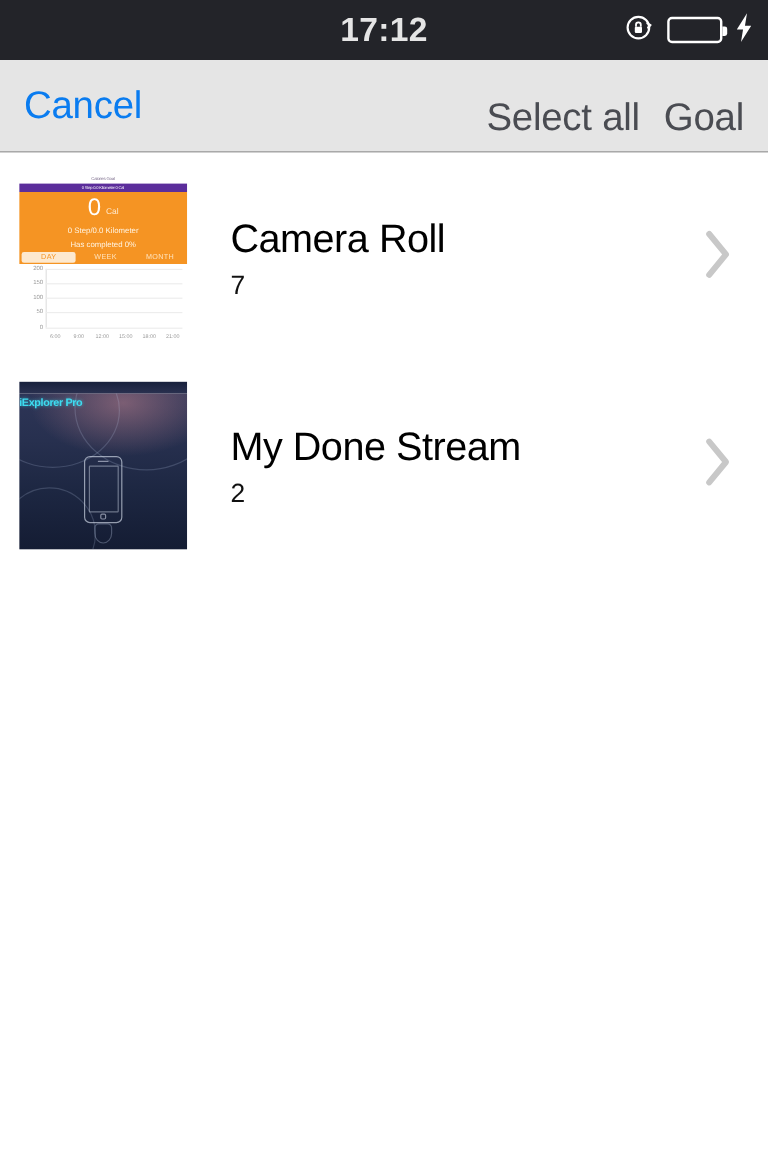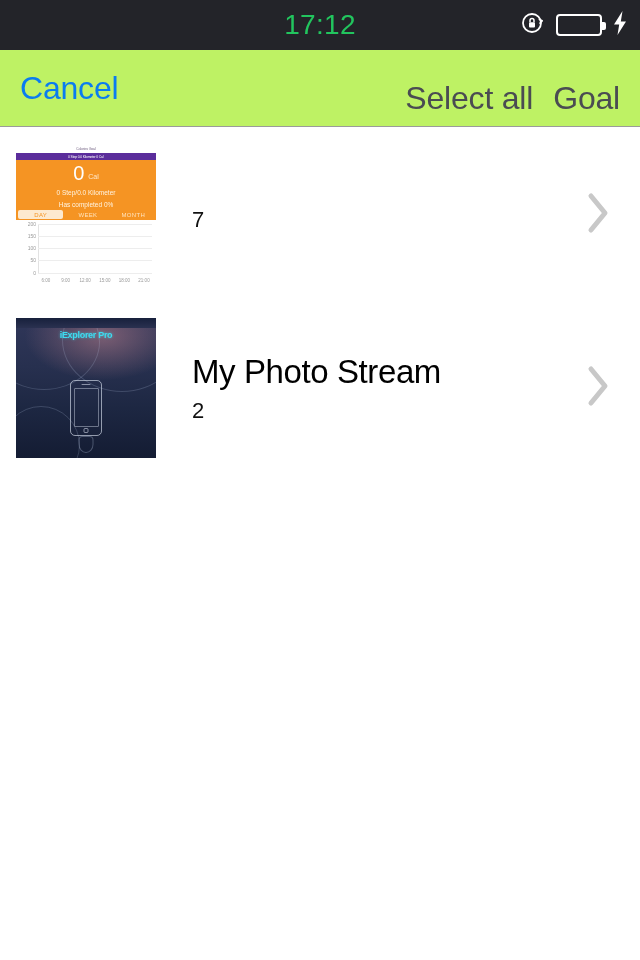--- a/index.html
+++ b/index.html
@@ -24,21 +24,21 @@
     display: flex; align-items: center; gap: 12px;
   }
   .carrier-text {
     font-size: 29px; letter-spacing: -0.3px; color: #fff; line-height: 1;
     padding-bottom: 2px;
   }
   .status-center {
     position: absolute; left: 0; width: 640px; height: 50px;
     display: flex; align-items: center; justify-content: center;
   }
-  .clock-text { font-size: 28px; font-weight: normal; color: #22c55e; letter-spacing: 0.3px; }
+  .clock-text { font-size: 28px; font-weight: bold; color: #e5e5e5; letter-spacing: 0.3px; }
   .status-right {
     position: absolute; right: 12px; top: 0; height: 50px;
     display: flex; align-items: center; gap: 10px;
   }
   .wifi-icon { display: block; }
   .rotlock-icon { display: block; }
   .battery {
     position: relative; width: 46px; height: 22px;
     border: 2px solid #ffffff; border-radius: 4px;
     padding: 2px;
@@ -48,21 +48,21 @@
     position: absolute; right: -6px; top: 6px;
     width: 4px; height: 8px; background: #ffffff;
     border-radius: 0 2px 2px 0;
   }
   .bolt-icon { display: block; }
 
   
   .nav-bar {
     position: absolute; top: 50px; left: 0;
     width: 640px; height: 77px;
-    background: #bef264;
+    background: #e5e5e5;
     border-bottom: 1px solid #9b9b9b;
   }
   .nav-cancel {
     position: absolute; left: 20px; top: 50%; transform: translateY(-50%);
     font-size: 32px; color: #0a7cf0; letter-spacing: -0.2px;
     background: none; border: none; cursor: pointer;
     font-family: "Liberation Sans", sans-serif;
   }
   .nav-right {
     position: absolute; right: 20px; top: 50%; transform: translateY(-50%);
@@ -167,21 +167,21 @@
     overflow: hidden;
   }
   .phx-body {
     position: absolute; top: 10px; left: 0; width: 100%; height: 130px;
     background:
       radial-gradient(ellipse 90% 55% at 62% 6%, rgba(188,128,140,0.55) 0%, rgba(60,55,96,0) 62%),
       linear-gradient(180deg, #2e3557 0%, #27304f 30%, #1d2742 62%, #141c33 100%);
       overflow: hidden;
   }
   .phx-title {
-    position: absolute; top: 2px; left: 0; width: 100%; text-align: center;
+    position: absolute; top: 2px; left: 0; width: 100%; text-align: left;
     font-size: 9px; color: #3ddcf0; letter-spacing: -0.3px;
     text-shadow: 0 0 3px rgba(60,220,240,0.7); white-space: nowrap;
     font-weight: bold;
   }
   .phx-arc {
     position: absolute; border: 1px solid rgba(190,205,235,0.20);
     border-radius: 50%;
   }
   .phx-phone {
     position: absolute; left: 50%; top: 52px; transform: translateX(-50%);
@@ -288,20 +288,21 @@
                 <div class="fit-xtick" style="left: 49.6px;">9:00</div>
                 <div class="fit-xtick" style="left: 69.2px;">12:00</div>
                 <div class="fit-xtick" style="left: 88.8px;">15:00</div>
                 <div class="fit-xtick" style="left: 108.4px;">18:00</div>
                 <div class="fit-xtick" style="left: 128px;">21:00</div>
               </div>
           </div>
         </div>
       </div>
       <div class="album-text">
+        <div class="album-title">Camera Roll</div>
         <div class="album-count">7</div>
       </div>
       <span class="chevron">
         <svg width="26" height="44" viewBox="0 0 26 44">
           <path d="M5 5 L19 22 L5 39" stroke="#c8c8c8" stroke-width="5" fill="none" stroke-linecap="round" stroke-linejoin="round"></path>
         </svg>
       </span>
     </div>
 
     <div class="album-row">
@@ -316,21 +317,21 @@
             <div class="phx-phone">
               <span class="phx-speaker"></span>
               <span class="phx-phone-screen"></span>
               <span class="phx-home"></span>
             </div>
             <div class="phx-reflect"></div>
           </div>
         </div>
       </div>
       <div class="album-text">
-        <div class="album-title">My Photo Stream</div>
+        <div class="album-title">My Done Stream</div>
         <div class="album-count">2</div>
       </div>
       <span class="chevron">
         <svg width="26" height="44" viewBox="0 0 26 44">
           <path d="M5 5 L19 22 L5 39" stroke="#c8c8c8" stroke-width="5" fill="none" stroke-linecap="round" stroke-linejoin="round"></path>
         </svg>
       </span>
     </div>
 
   </div>

